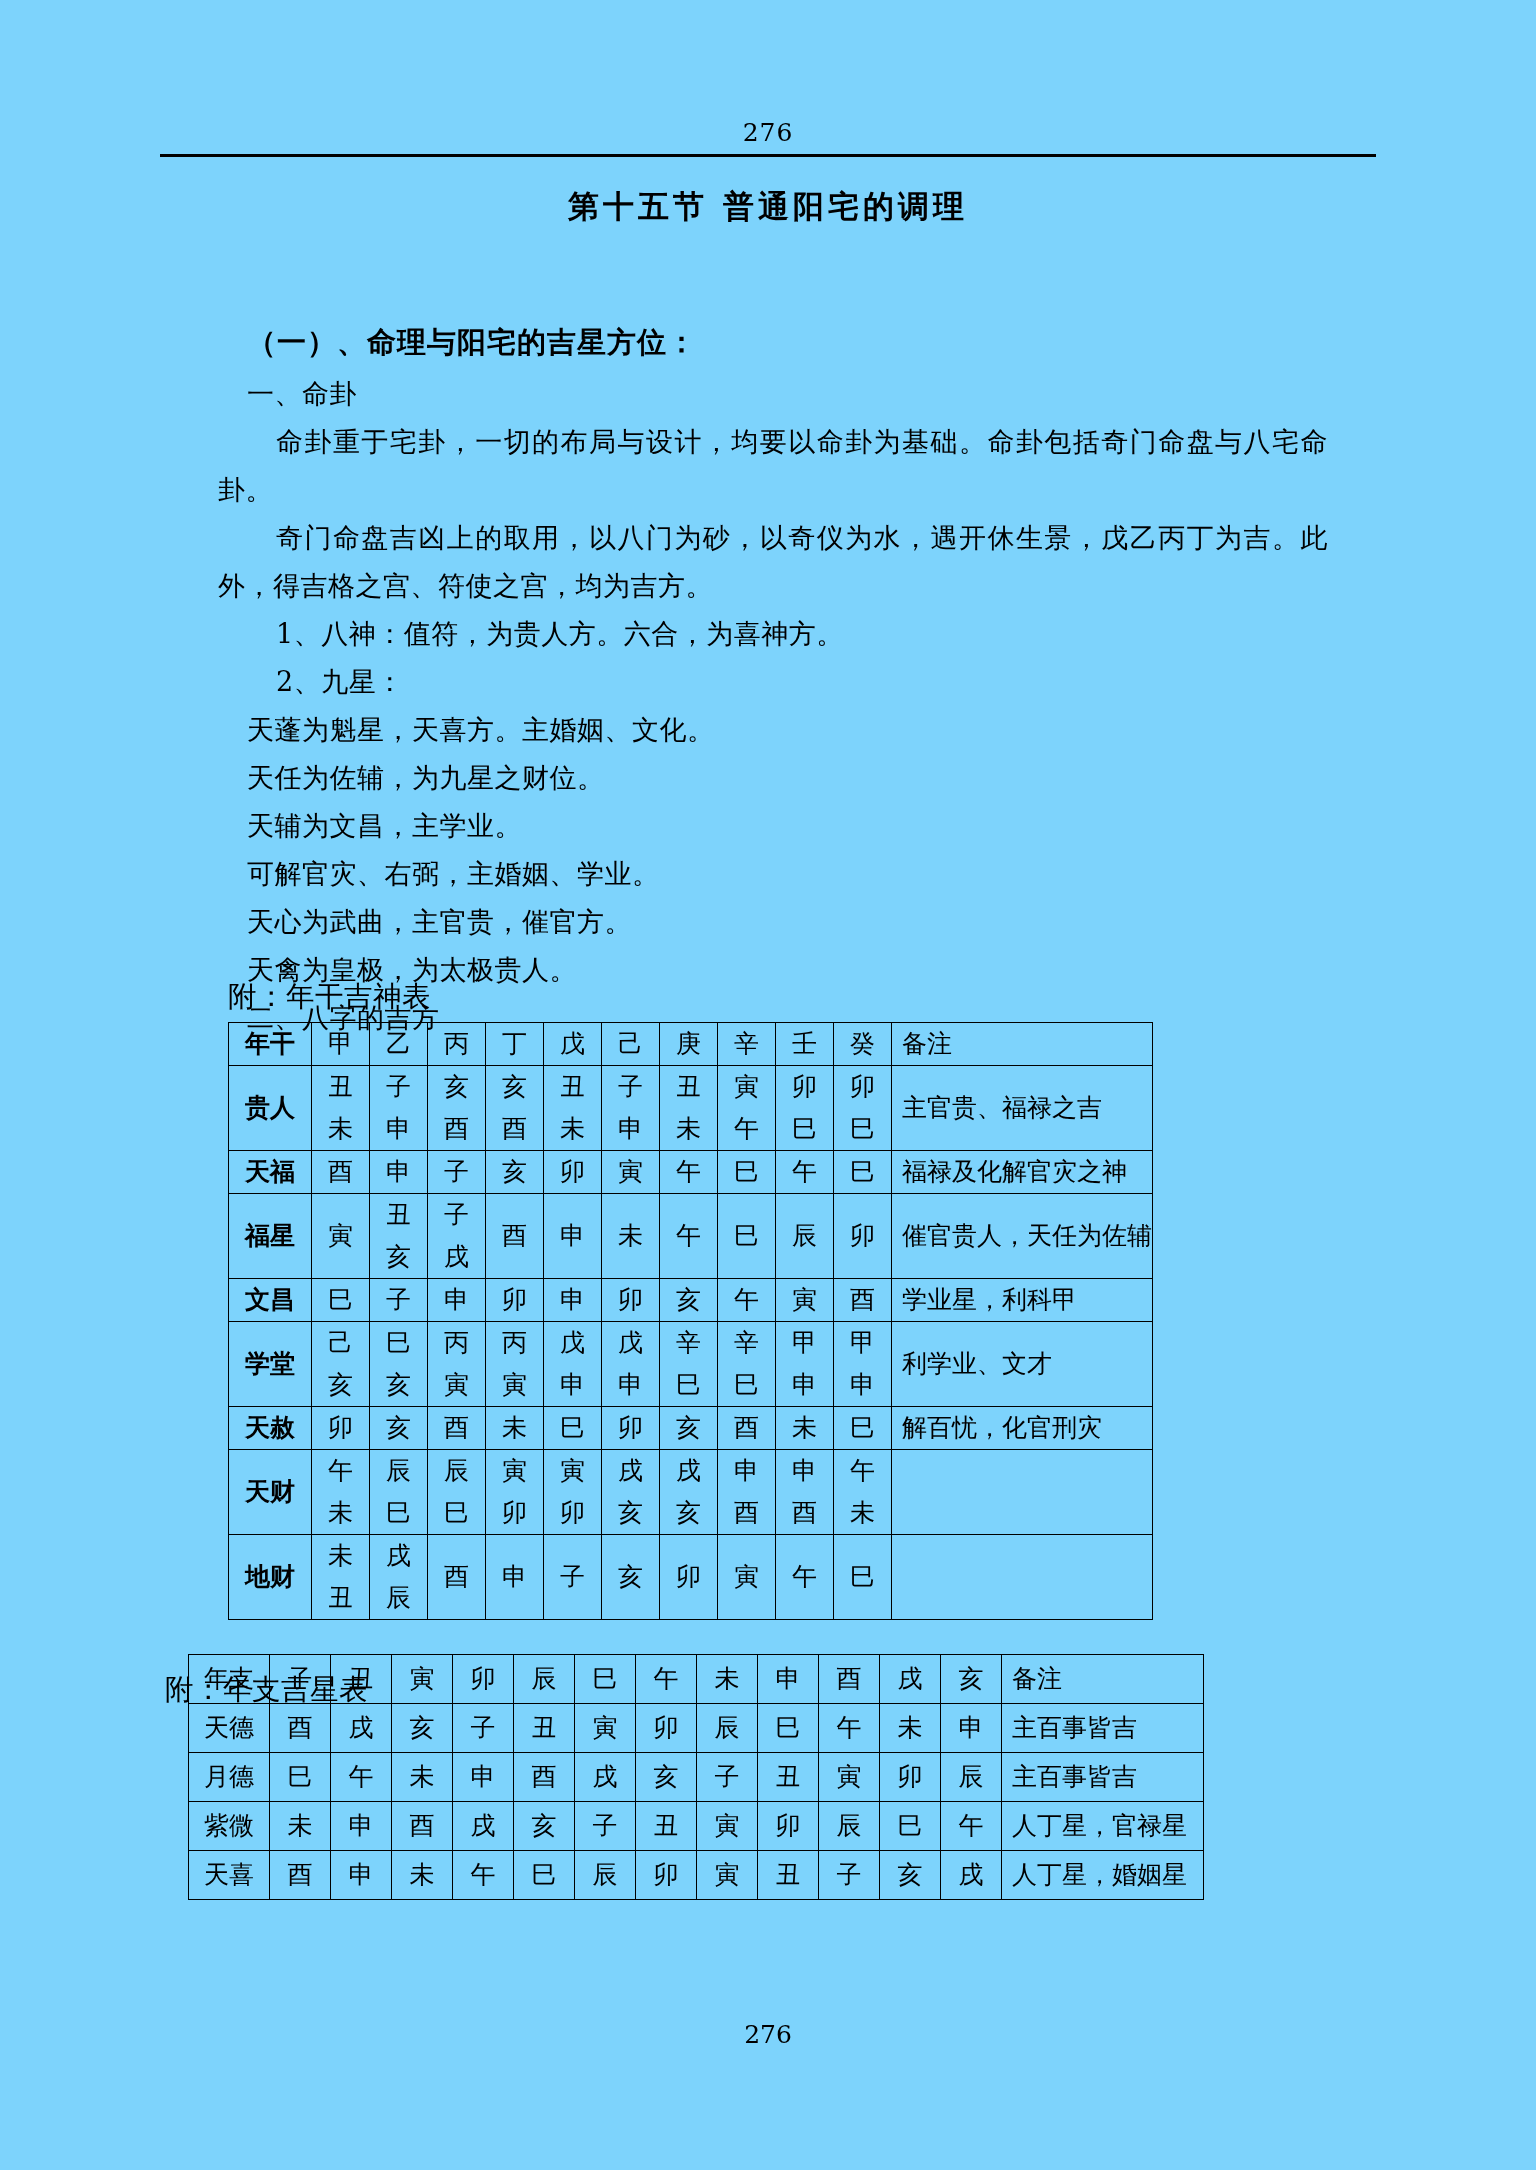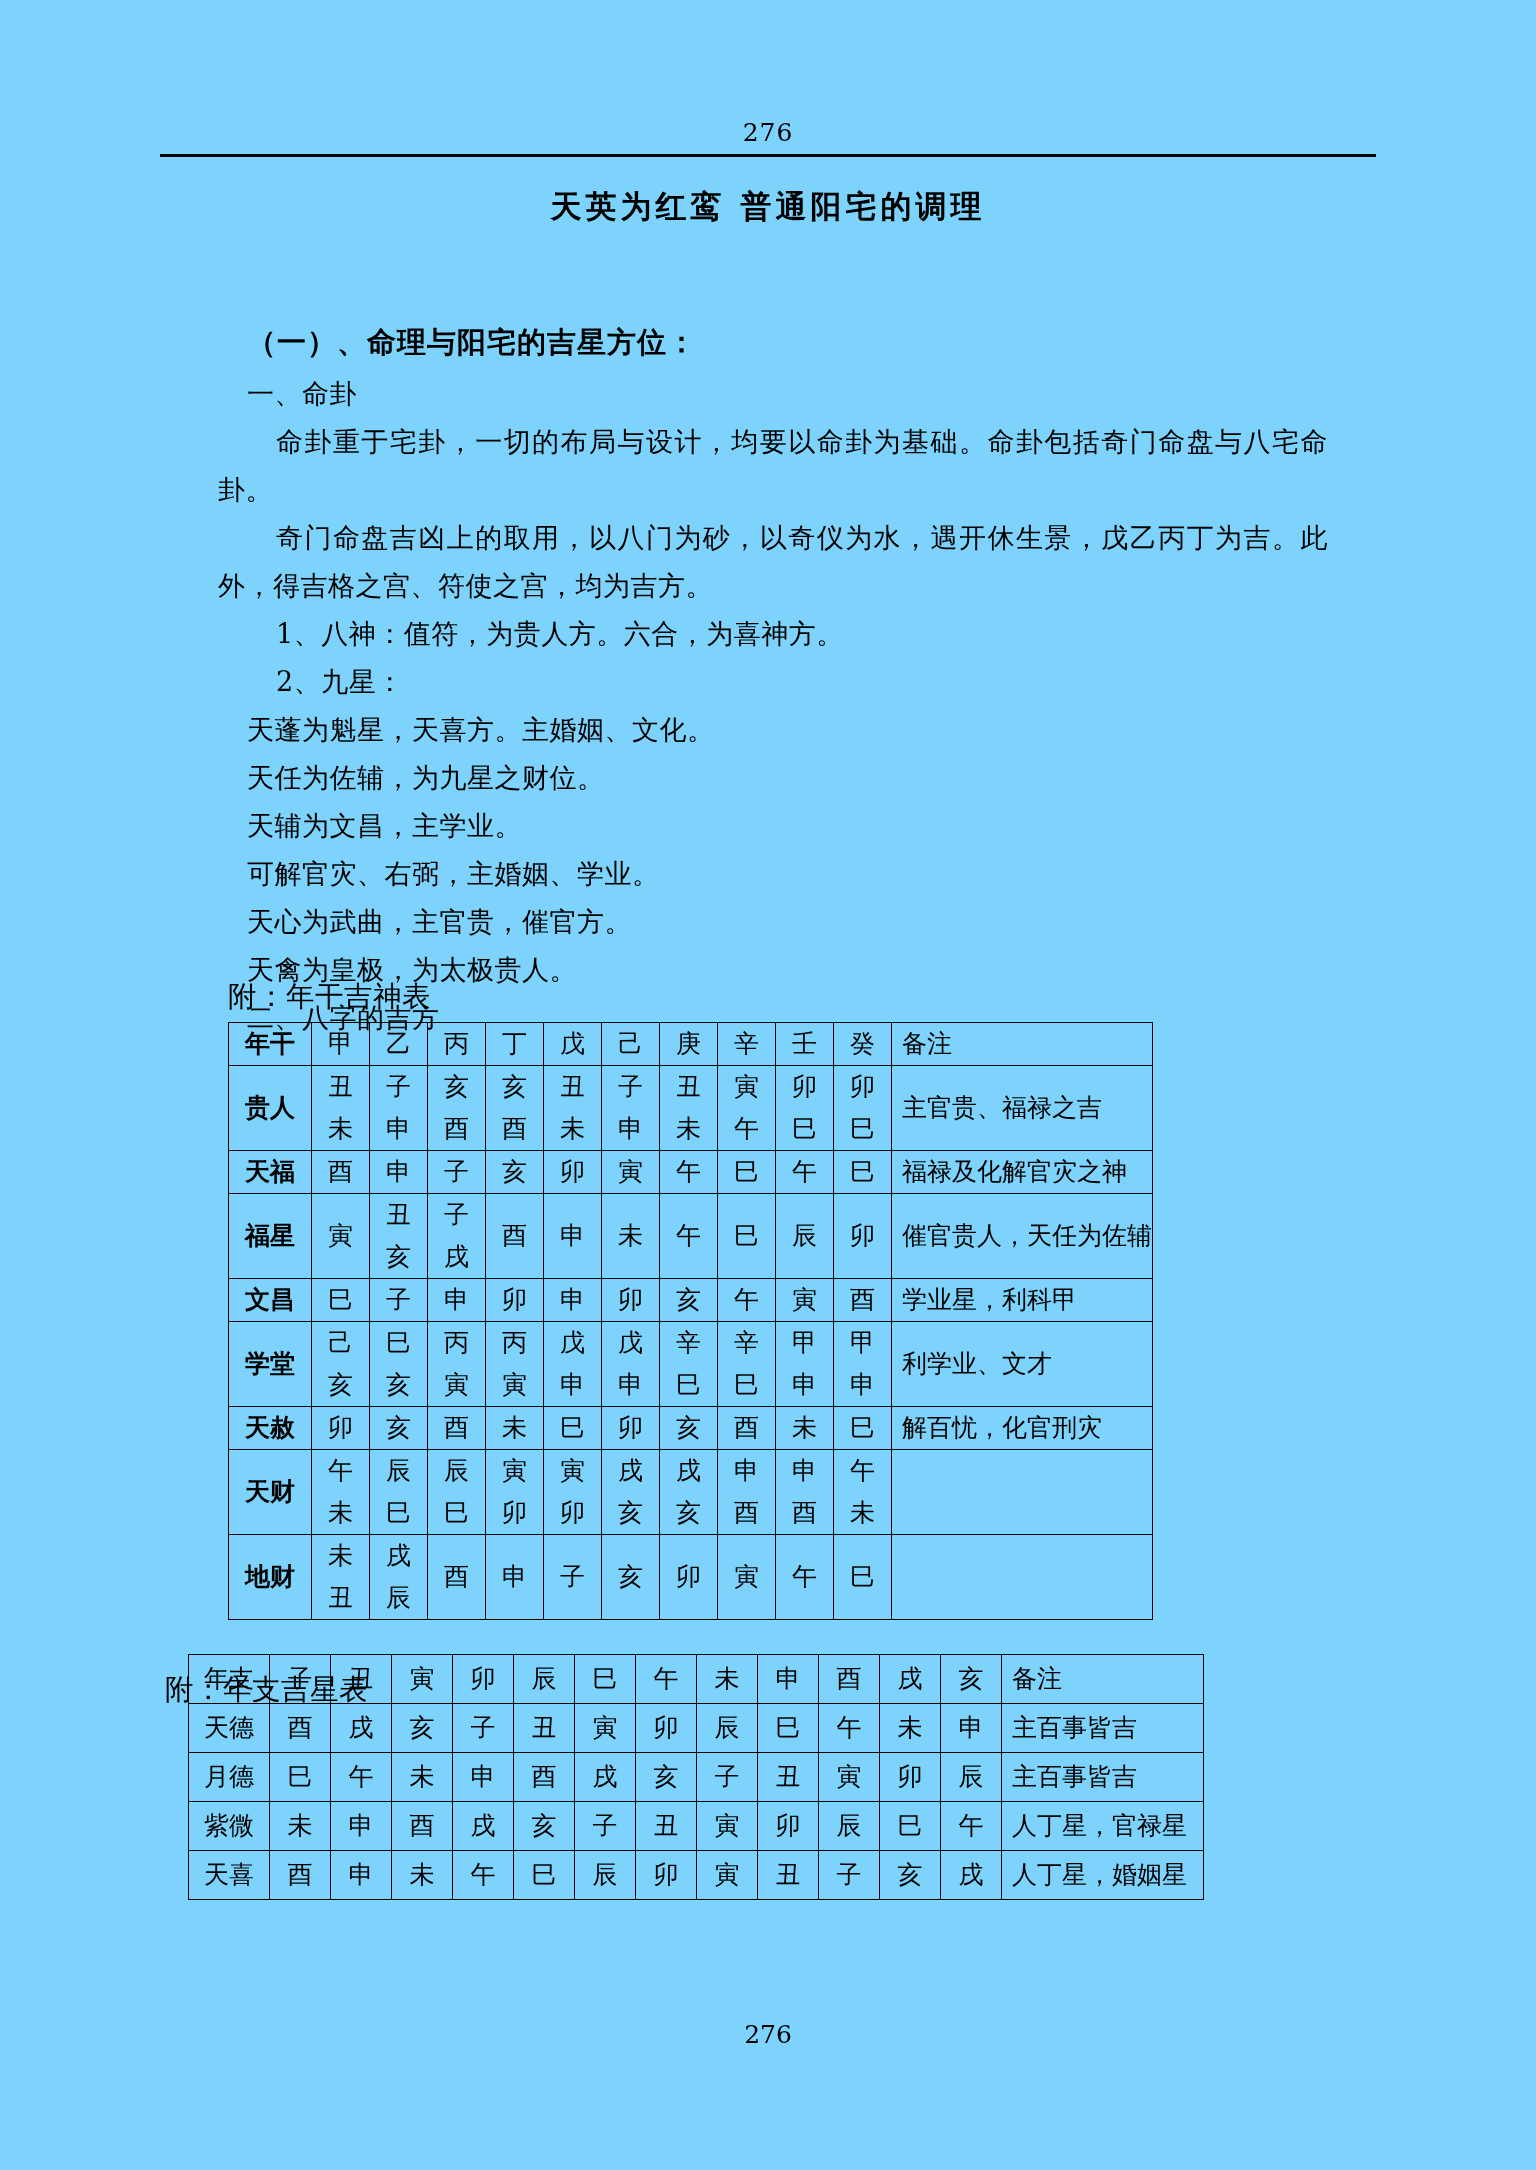--- a/index.html
+++ b/index.html
@@ -171,21 +171,21 @@
   }
 </style>
 </head>
 <body>
 
 <div class="page">
 
   <div class="page-header">276</div>
   <div class="header-rule"></div>
 
-  <div class="section-title">天英为红鸾    普通阳宅的调理</div>
+  <div class="section-title">第十五节    普通阳宅的调理</div>
 
   <div class="body-col">
     <p class="para bold indent1">（一）、命理与阳宅的吉星方位：</p>
     <div id="paragraph-host">
         <p class="para hang">一、命卦</p>
         <p class="para indent2">命卦重于宅卦，一切的布局与设计，均要以命卦为基础。命卦包括奇门命盘与八宅命卦。</p>
         <p class="para indent2">奇门命盘吉凶上的取用，以八门为砂，以奇仪为水，遇开休生景，戊乙丙丁为吉。此外，得吉格之宫、符使之宫，均为吉方。</p>
         <p class="para indent2">1、八神：值符，为贵人方。六合，为喜神方。</p>
         <p class="para indent2">2、九星：</p>
         <p class="para hang">天蓬为魁星，天喜方。主婚姻、文化。</p>

